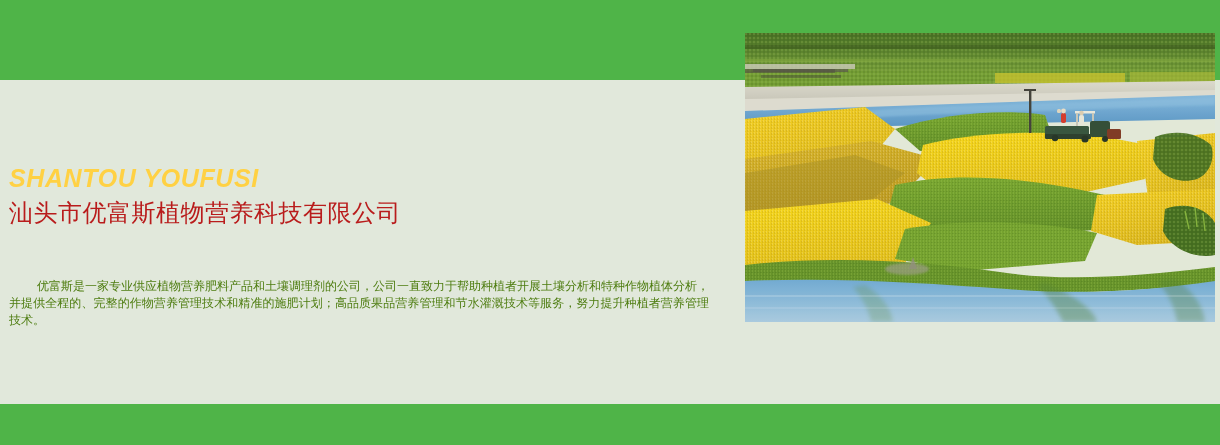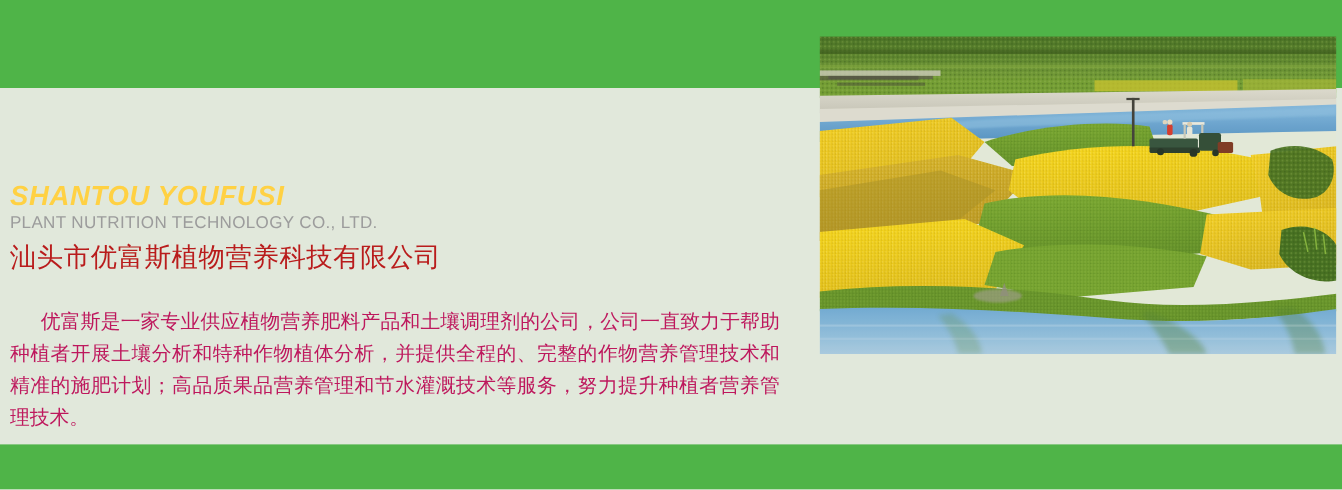--- a/index.html
+++ b/index.html
@@ -71,23 +71,23 @@
     letter-spacing:0.5px;
     white-space:nowrap;
     margin-top:4px;
   }
 
   .body-copy{
     position:absolute;
     left:9px;
     top:198px;
     width:700px;
-    color:#be185d;
-    font-size:18px;
-    line-height:29px;
+    color:#4d7c0f;
+    font-size:12px;
+    line-height:17px;
     text-indent:28px;
     text-align:justify;
     text-justify:inter-ideograph;
   }
 
   
   .photo{
     position:absolute;
     left:745px;
     top:33px;
@@ -99,21 +99,20 @@
 </style>
 </head>
 <body>
 
 <div class="band-top"></div>
 
 <div class="content">
 
   <div class="brand">
     <div class="brand-en">SHANTOU YOUFUSI</div>
-    <div class="brand-sub">PLANT NUTRITION TECHNOLOGY CO., LTD.</div>
     <div class="brand-cn">汕头市优富斯植物营养科技有限公司</div>
   </div>
 
   <p class="body-copy">优富斯是一家专业供应植物营养肥料产品和土壤调理剂的公司，公司一直致力于帮助种植者开展土壤分析和特种作物植体分析，并提供全程的、完整的作物营养管理技术和精准的施肥计划；高品质果品营养管理和节水灌溉技术等服务，努力提升种植者营养管理技术。</p>
 </div>
 
 <div class="photo">
   <svg viewBox="0 0 470 289" preserveAspectRatio="none">
     <defs>
       <linearGradient id="gTopVeg" x1="0" y1="0" x2="0" y2="1">

